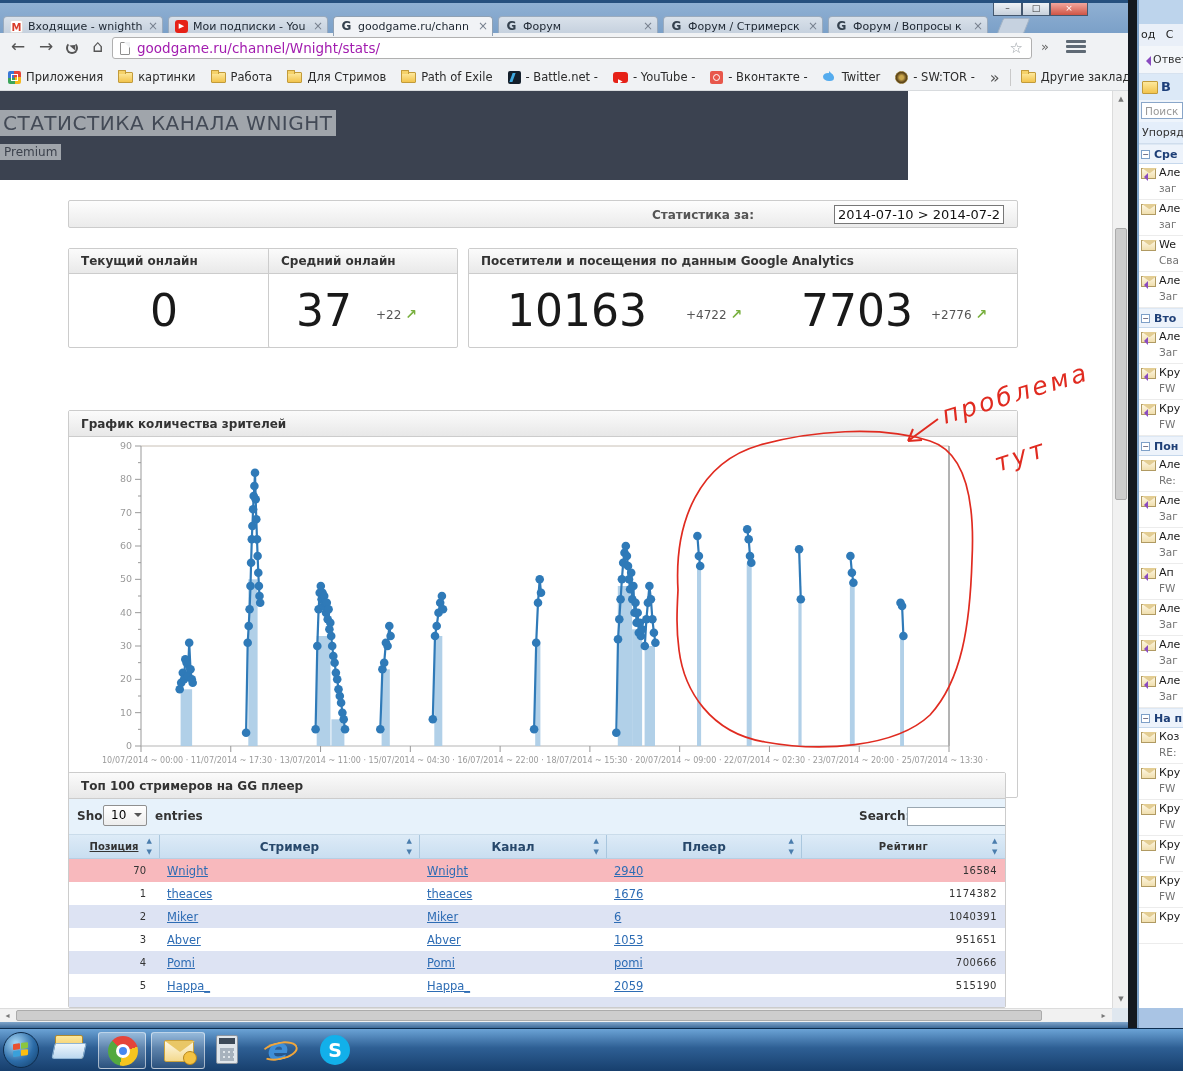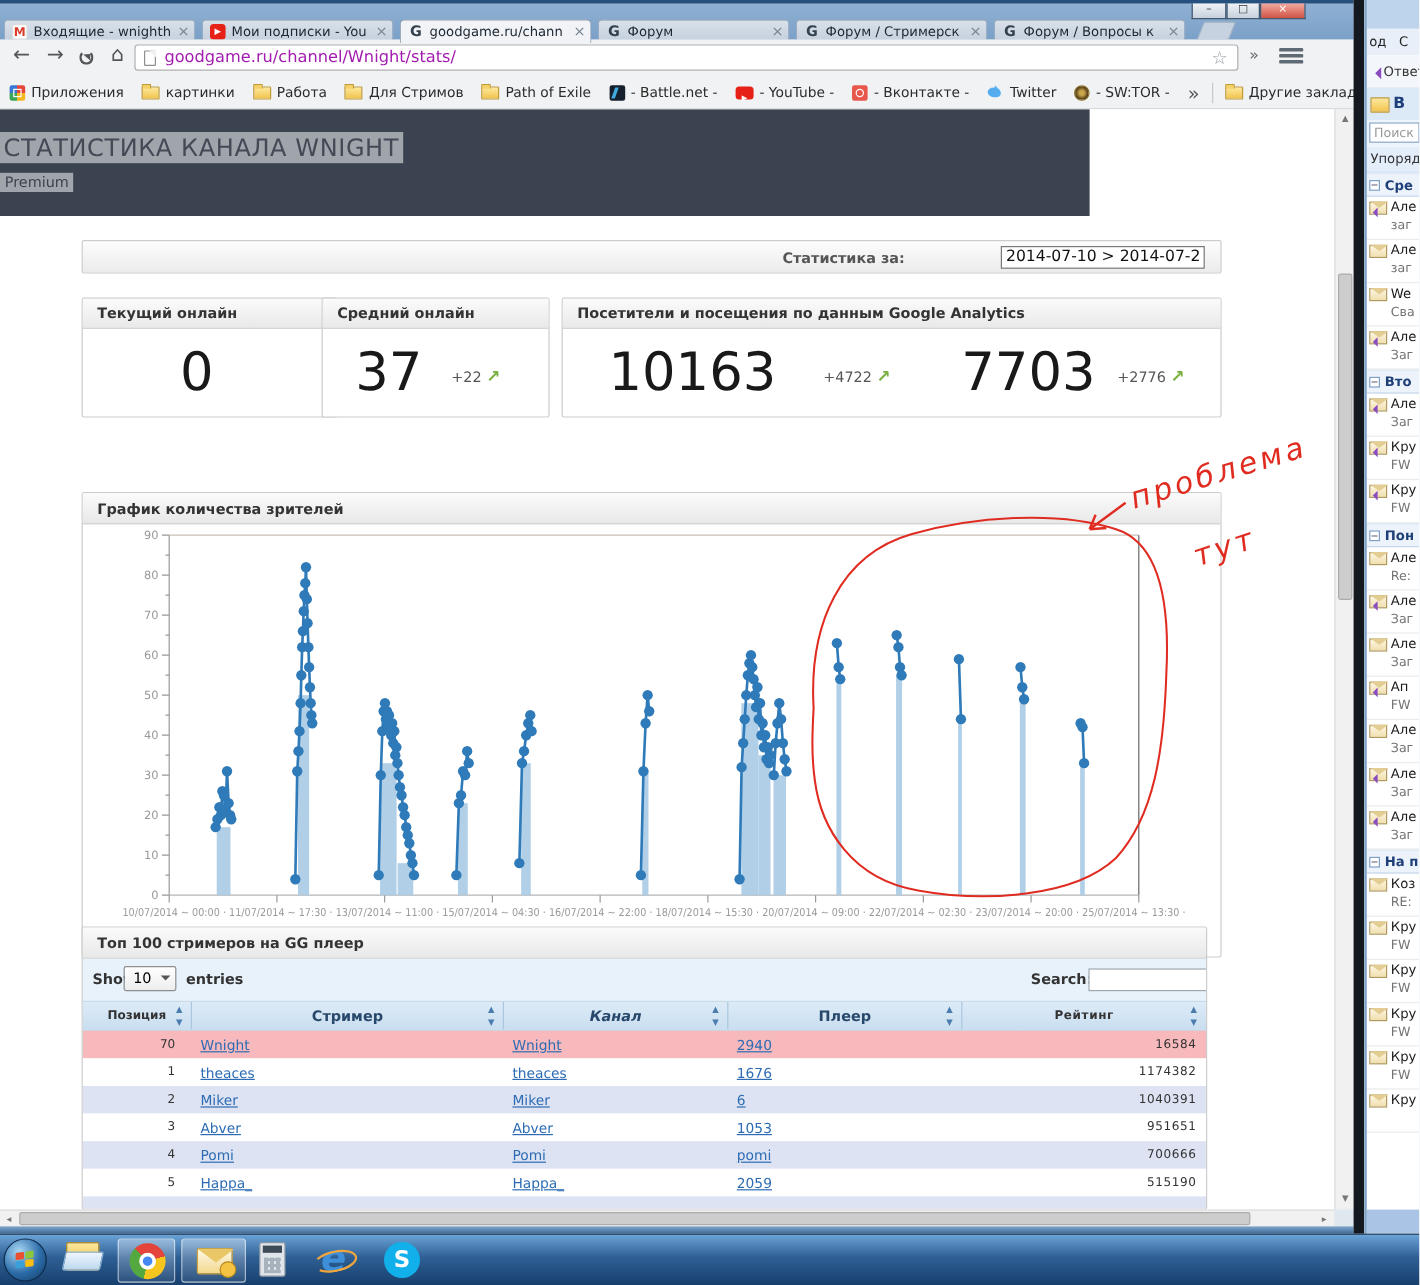--- a/index.html
+++ b/index.html
@@ -103,21 +103,21 @@
   .tctrl { position:relative; height:36px; background:#e7f2fb; border-bottom:1px solid #cadcea; font-size:12px; }
   .tctrl b, .tctrl span.lab { position:absolute; top:10px; font-weight:bold; color:#333; }
   .selbox { position:absolute; left:34px; top:6px; width:44px; height:21px; border:1px solid #8f8f8f;
     border-radius:2px; background:linear-gradient(#fff,#ededed); font-size:12px; line-height:19px; padding-left:7px; }
   .selbox i { position:absolute; right:4px; top:7px; border:4px solid transparent; border-top-color:#555; }
   .srchinput { position:absolute; left:838px; top:8px; width:105px; height:19px; border:1px solid #9aa7b1;
     font-family:inherit; }
   .thead { display:flex; height:24px; background:linear-gradient(#ddebf7,#c9def0); font-size:12px;
     font-weight:bold; color:#27486b; align-items:center; border-bottom:1px solid #b7cfe3; }
   .th { position:relative; text-align:center; height:100%; line-height:24px; border-left:1px solid #aac7de; }
-  .th:first-child { border-left:none; }
+  .th:first-child { border-left:none;text-decoration:underline; }
   .sorti { position:absolute; right:7px; top:1px; font-size:7px; color:#4a7dad; line-height:11px; }
   .trow { display:flex; height:23px; align-items:center; font-size:11.5px; }
   .r-pink { background:#f8b9bd; } .r-lav { background:#dde3f3; } .r-white { background:#fff; }
   .c1 { width:90px; text-align:right; padding-right:13px; font-size:10px; color:#333; }
   .c2 { width:260px; padding-left:8px; } .c3 { width:187px; padding-left:8px; } .c4 { width:195px; padding-left:8px; }
   .c5 { flex:1; text-align:right; padding-right:8px; font-size:10px; color:#333; letter-spacing:0.5px; }
   .tlink { color:#2d6cb4; text-decoration:underline; cursor:pointer; }
   .partrow { height:12px; }
 
   
@@ -580,21 +580,21 @@
           <div class="selbox">
             <span>10</span><i></i>
           </div>
           <b style="left:86px">entries</b>
           <b style="left:790px">Search:</b>
           <input class="srchinput" style="">
         </div>
         <div class="thead" id="thead">
             <div class="th c1" style="text-align: center; padding: 0px;"><span>Позиция</span><span class="sorti">▲<br>▼</span></div>
             <div class="th c2" style="text-align: center; padding: 0px;"><span>Стример</span><span class="sorti">▲<br>▼</span></div>
-            <div class="th c3" style="padding: 0px; font-style: italic;"><span>Канал</span><span class="sorti">▲<br>▼</span></div>
+            <div class="th c3" style="padding: 0px;"><span>Канал</span><span class="sorti">▲<br>▼</span></div>
             <div class="th c4" style="text-align: center; padding: 0px;"><span>Плеер</span><span class="sorti">▲<br>▼</span></div>
             <div class="th c5" style="text-align: center; padding: 0px;"><span>Рейтинг</span><span class="sorti">▲<br>▼</span></div>
           </div>
         <div id="tbody">
             <div class="trow r-pink">
               <div class="c1">70</div>
               <div class="c2"><span class="tlink">Wnight</span></div>
               <div class="c3"><span class="tlink">Wnight</span></div>
               <div class="c4"><span class="tlink">2940</span></div>
               <div class="c5">16584</div>

